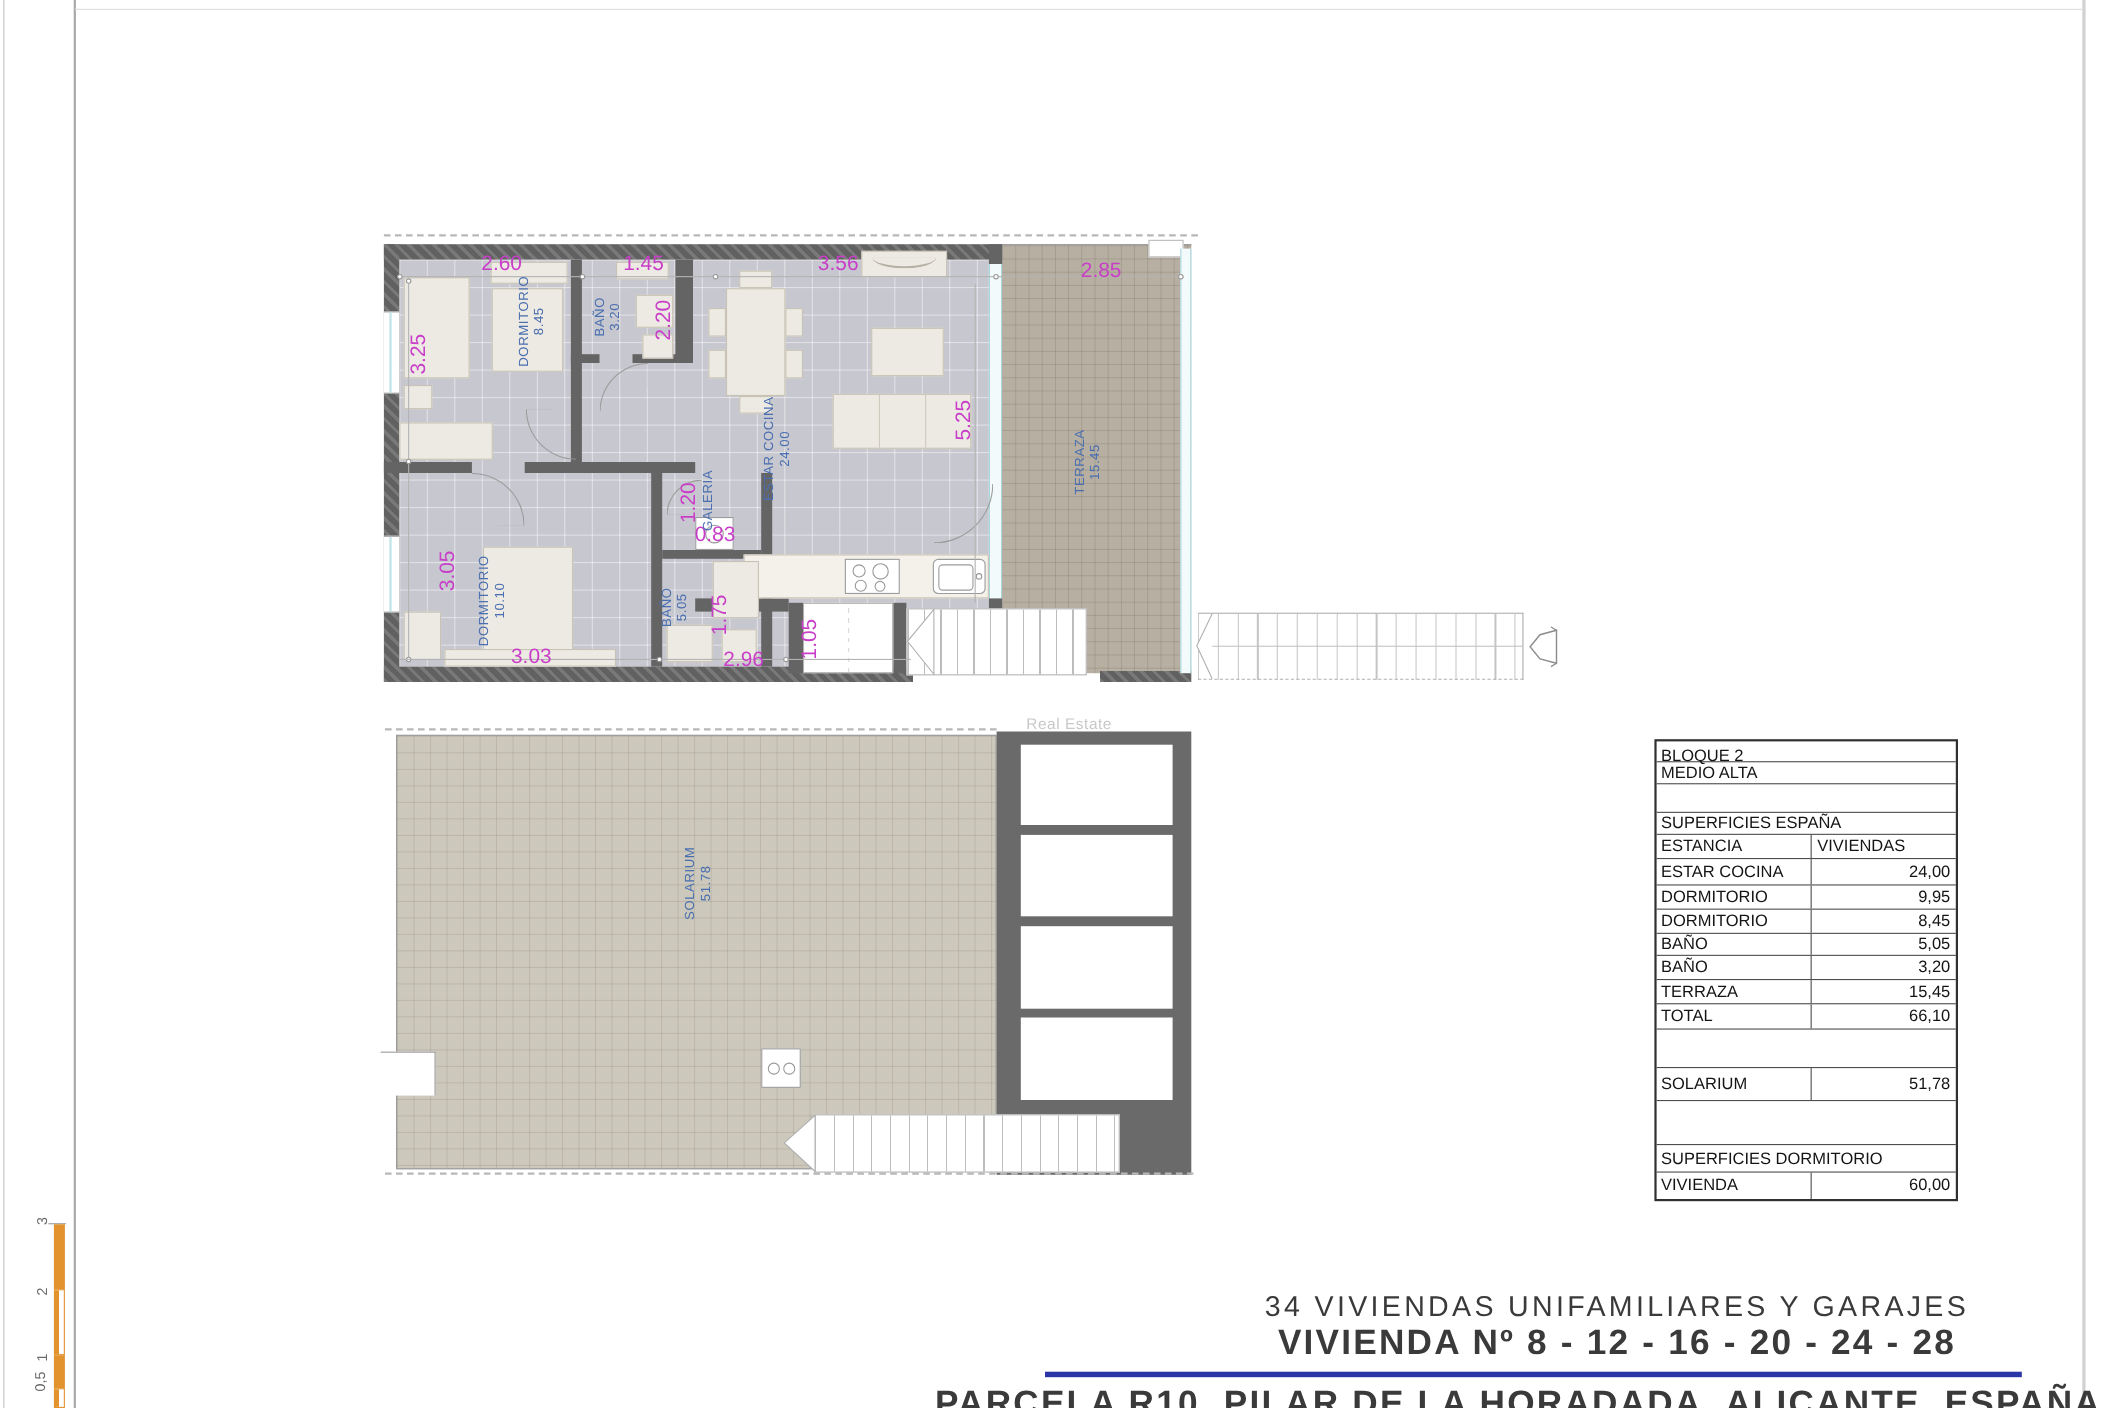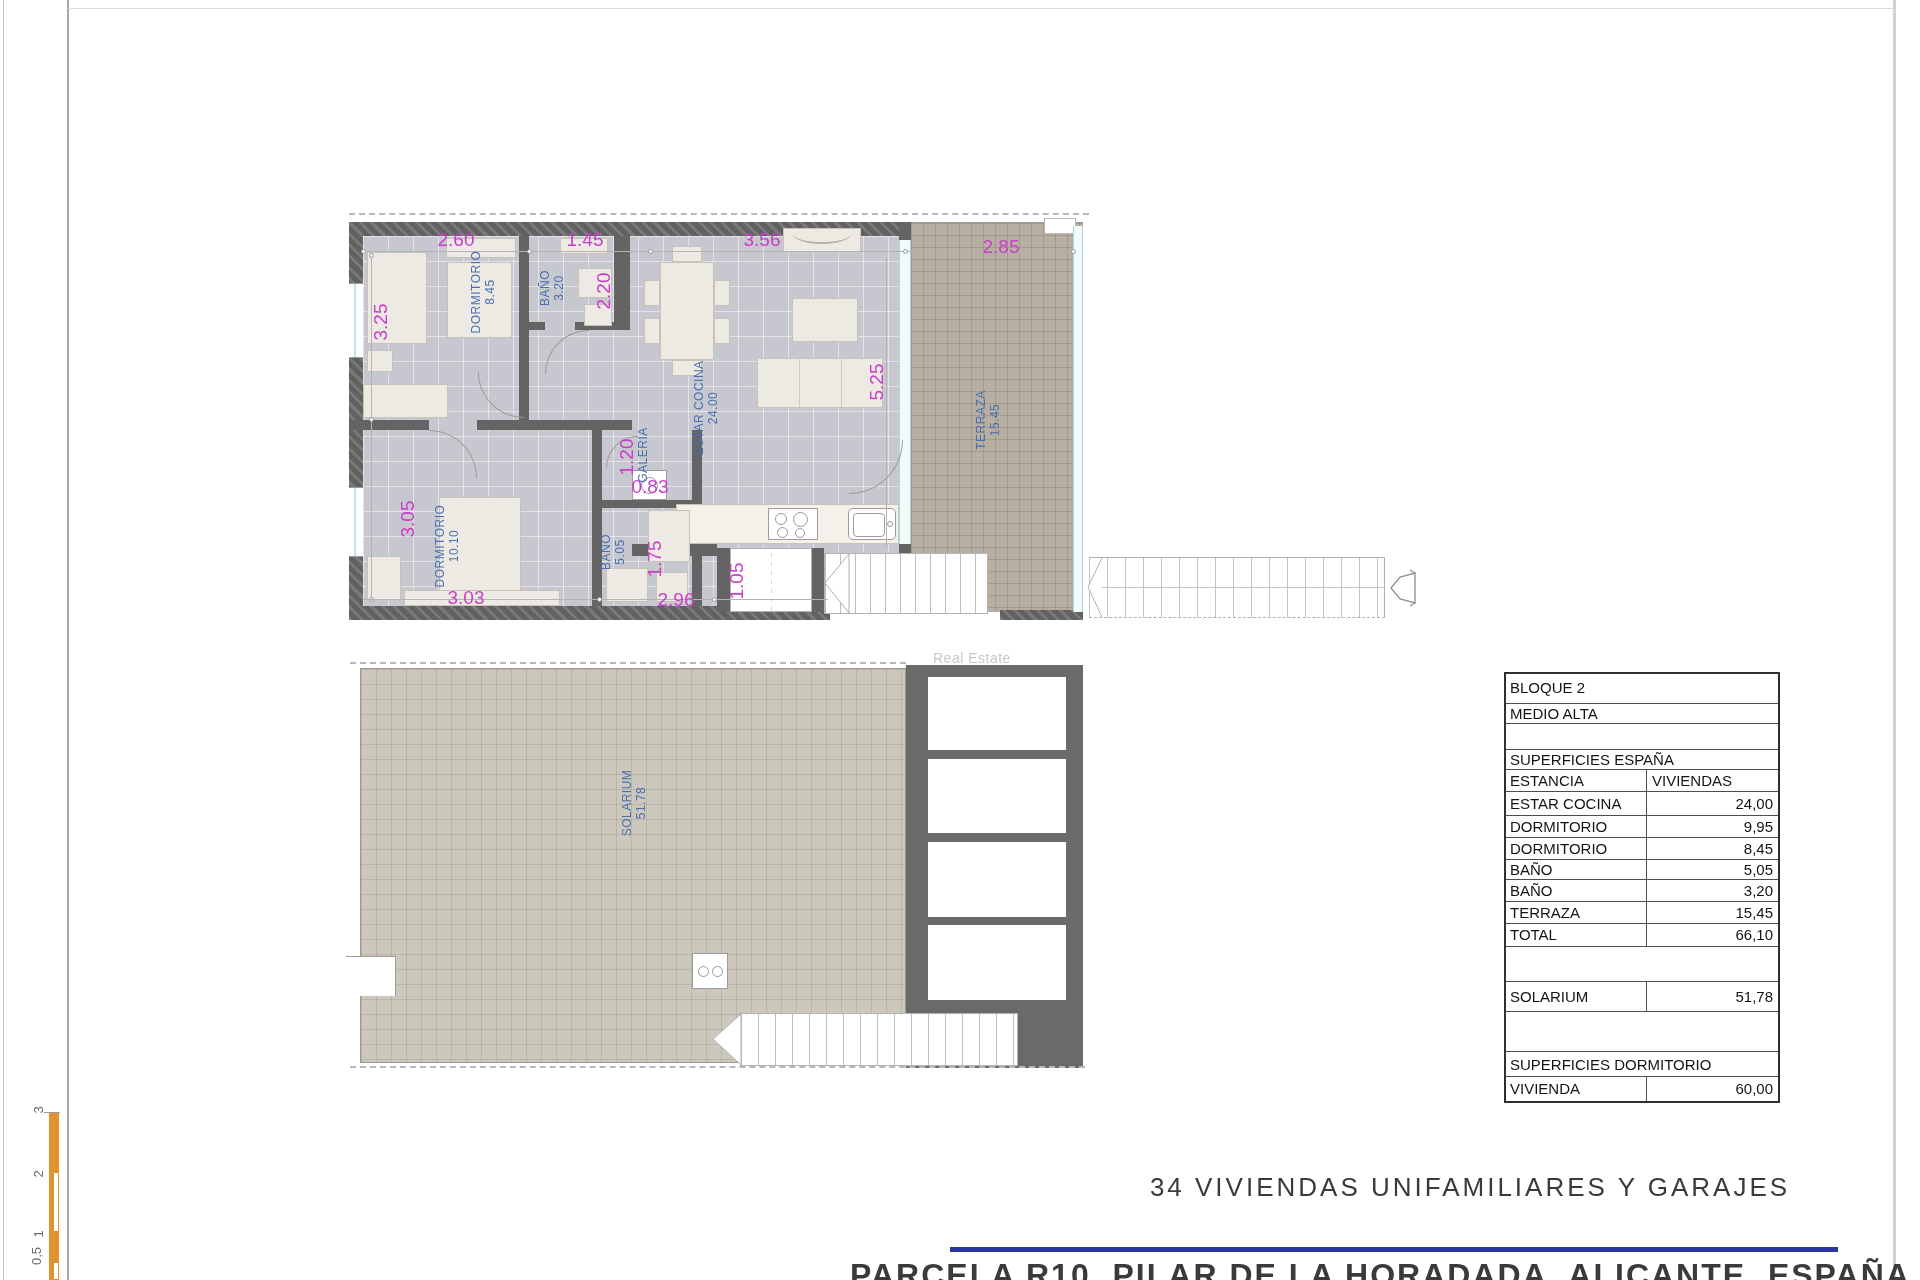--- a/index.html
+++ b/index.html
@@ -212,21 +212,21 @@
     <span class="dim" style="left:762px;top:240px">3.56</span>
     <span class="dim" style="left:1001px;top:247px">2.85</span>
     <span class="dim v" style="left:381px;top:322px">3.25</span>
     <span class="dim v" style="left:408px;top:519px">3.05</span>
     <span class="dim v" style="left:604px;top:291px">2.20</span>
     <span class="dim v" style="left:877px;top:382px">5.25</span>
     <span class="dim v" style="left:627px;top:457px">1.20</span>
     <span class="dim v" style="left:655px;top:559px">1.75</span>
     <span class="dim v" style="left:737px;top:581px">1.05</span>
     <span class="dim" style="left:650px;top:487px">0.83</span>
-    <span class="dim" style="left:466px;top:598px">3.03</span>
+    <span class="dim" style="left:483px;top:598px">3.03</span>
     <span class="dim" style="left:676px;top:600px">2.96</span>
 
     <div class="vlabel" style="left:483px;top:292px">
       <span>DORMITORIO</span>
       <span>8.45</span>
     </div>
     <div class="vlabel" style="left:552px;top:288px">
       <span>BAÑO</span>
       <span>3.20</span>
     </div>
@@ -270,21 +270,21 @@
       <div class="circ" style="left:19px;top:12px;width:11px;height:11px"></div>
     </div>
     <div class="vlabel" style="left:634px;top:803px">
       <span>SOLARIUM</span>
       <span>51.78</span>
     </div>
     <span class="wm" style="left:933px;top:650px">Real Estate</span>
   </div>
 
   <div class="atable">
-    <div class="trow" style="height:30px">
+    <div class="trow" style="height:19px">
         <span class="tl" style="top:5px">BLOQUE 2</span>
       </div>
     <div class="trow" style="height:20px">
         <span class="tl" style="top:1px">MEDIO ALTA</span>
       </div>
     <div class="trow" style="height:26px"></div>
     <div class="trow" style="height:20px">
         <span class="tl" style="top:1px">SUPERFICIES ESPAÑA</span>
       </div>
     <div class="trow split" style="height:22px">
@@ -328,20 +328,21 @@
     <div class="trow" style="height:25px">
         <span class="tl" style="top:4px">SUPERFICIES DORMITORIO</span>
       </div>
     <div class="trow split" style="height:24px">
       <span class="tl" style="top:3px">VIVIENDA</span>
       <span class="tv" style="top:3px">60,00</span>
     </div>
   </div>
 
   <div class="t1">34 VIVIENDAS UNIFAMILIARES Y GARAJES</div>
+  <div class="t2">VIVIENDA Nº 8 - 12 - 16 - 20 - 24 - 28</div>
   <div class="rule" style="background:#2a35a8"></div>
   <div class="t3">PARCELA R10, PILAR DE LA HORADADA, ALICANTE, ESPAÑA</div>
 
   <div>
     <div class="hline" style="left:44px;top:1112px;width:16px;height:1px;background:#999"></div>
     <div class="sseg" style="top:1113px;height:59px;background:#e2932d"></div>
     <div class="sseg" style="top:1172px;height:60px;border:1px solid #e2932d;background:linear-gradient(90deg,#e2932d 0 50%,#fff 50%)"></div>
     <div class="sseg" style="top:1232px;height:30px;background:#e2932d"></div>
     <div class="sseg" style="top:1262px;height:18px;border:1px solid #e2932d;background:linear-gradient(90deg,#e2932d 0 50%,#fff 50%)"></div>
     <span class="slabel" style="left:38px;top:1110px">3</span>

